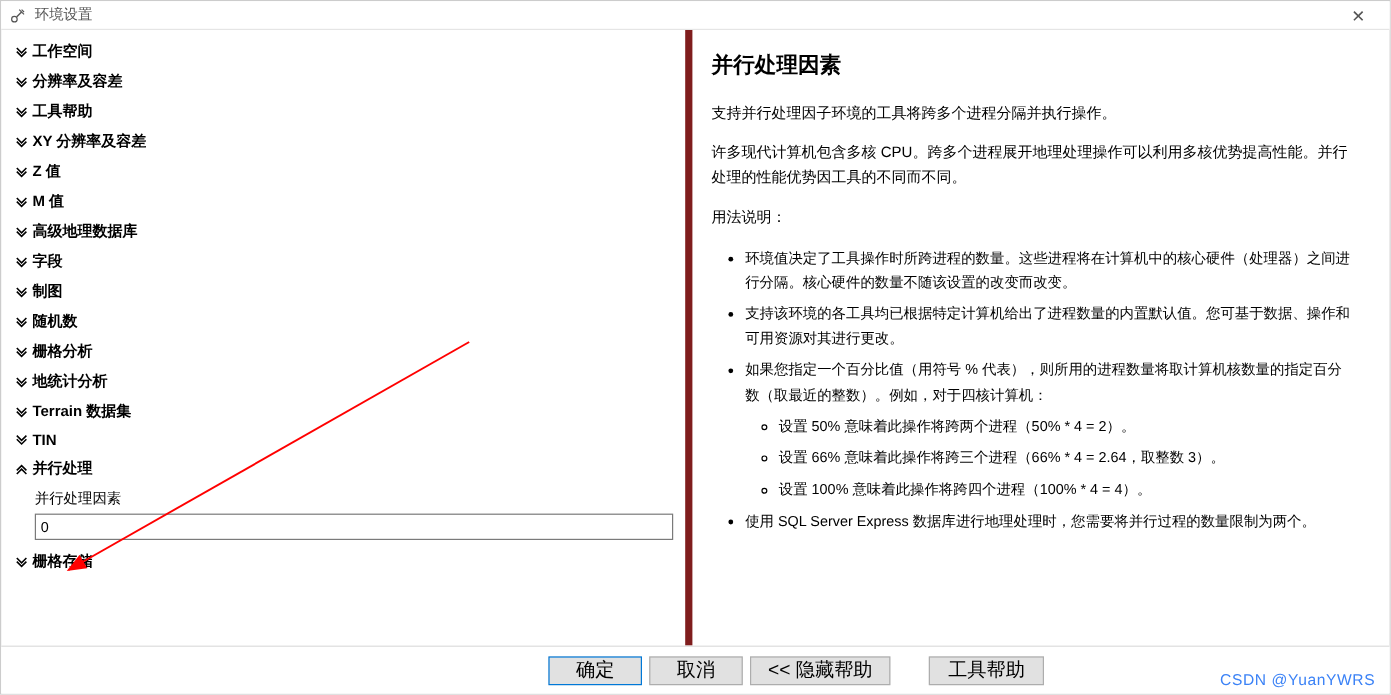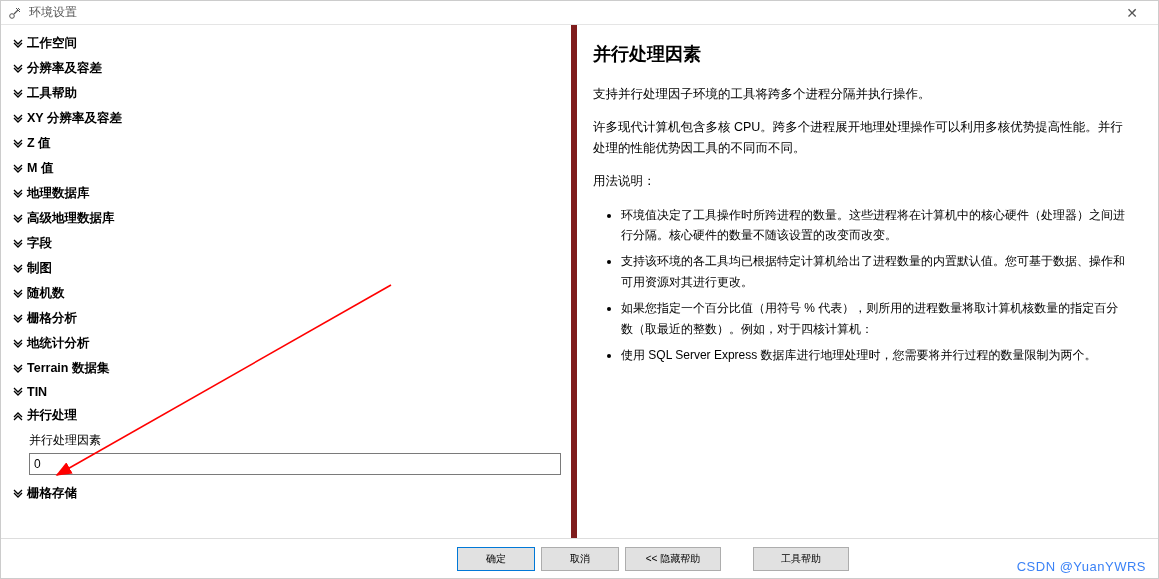--- a/index.html
+++ b/index.html
@@ -23,21 +23,21 @@
 
   .right-pane { flex: 1; overflow-y: scroll; padding: 10px 28px 10px 16px; line-height: 1.7; }
   .right-pane h1 { font-size: 18px; font-weight: bold; margin: 4px 0 14px 0; }
   .right-pane p { margin: 8px 0 12px 0; font-size: 12.5px; }
   .right-pane ul { padding-left: 28px; margin: 6px 0; }
   .right-pane ul ul { list-style-type: circle; margin-top: 6px; }
   .right-pane li { margin: 6px 0; font-size: 12px; }
 
   .footer { height: 40px; display: flex; align-items: center; padding: 0 10px; border-top: 1px solid #ddd; background: #fff; gap: 6px; }
   .footer-spacer-left { width: 440px; }
-  .btn { height: 24px; min-width: 78px; padding: 0 14px; border: 1px solid #adadad; background: #e1e1e1; font-family: inherit; font-size: 10px; cursor: default; display: inline-flex; align-items: center; justify-content: center; }
+  .btn { height: 24px; min-width: 78px; padding: 0 14px; border: 1px solid #adadad; background: #e1e1e1; font-family: inherit; font-size: 16px; cursor: default; display: inline-flex; align-items: center; justify-content: center; }
   .btn.primary { border: 1px solid #0078d7; }
   .btn-gap { width: 20px; }
 
   .credit { position: absolute; right: 12px; bottom: 4px; color: #3b82f6; font-size: 13px; letter-spacing: 0.5px; pointer-events: none; margin-top: 12px; }
 
   .annotation { position: absolute; pointer-events: none; z-index: 50; }
   
   
   ::-webkit-scrollbar { width: 17px; }
   ::-webkit-scrollbar-track { background: #f0f0f0; }
@@ -123,29 +123,20 @@
             </span>
             <span>M 值</span>
           </div>
           <div class="section-row">
             <span class="chev">
               <svg width="10" height="10" viewBox="0 0 10 10">
                 <polyline points="1,1 5,5 9,1" fill="none" stroke="#000" stroke-width="1.3"></polyline>
                 <polyline points="1,4 5,8 9,4" fill="none" stroke="#000" stroke-width="1.3"></polyline>
               </svg>
             </span>
-            <span>地理数据库</span>
-          </div>
-          <div class="section-row">
-            <span class="chev">
-              <svg width="10" height="10" viewBox="0 0 10 10">
-                <polyline points="1,1 5,5 9,1" fill="none" stroke="#000" stroke-width="1.3"></polyline>
-                <polyline points="1,4 5,8 9,4" fill="none" stroke="#000" stroke-width="1.3"></polyline>
-              </svg>
-            </span>
             <span>高级地理数据库</span>
           </div>
           <div class="section-row">
             <span class="chev">
               <svg width="10" height="10" viewBox="0 0 10 10">
                 <polyline points="1,1 5,5 9,1" fill="none" stroke="#000" stroke-width="1.3"></polyline>
                 <polyline points="1,4 5,8 9,4" fill="none" stroke="#000" stroke-width="1.3"></polyline>
               </svg>
             </span>
             <span>字段</span>
@@ -238,20 +229,25 @@
     <div class="right-pane">
       <h1>并行处理因素</h1>
       <p>支持并行处理因子环境的工具将跨多个进程分隔并执行操作。</p>
       <p>许多现代计算机包含多核 CPU。跨多个进程展开地理处理操作可以利用多核优势提高性能。并行处理的性能优势因工具的不同而不同。</p>
       <p>用法说明：</p>
       <ul>
         <li>环境值决定了工具操作时所跨进程的数量。这些进程将在计算机中的核心硬件（处理器）之间进行分隔。核心硬件的数量不随该设置的改变而改变。</li>
         <li>支持该环境的各工具均已根据特定计算机给出了进程数量的内置默认值。您可基于数据、操作和可用资源对其进行更改。</li>
         <li>
           <span>如果您指定一个百分比值（用符号 % 代表），则所用的进程数量将取计算机核数量的指定百分数（取最近的整数）。例如，对于四核计算机：</span>
+          <ul>
+            <li>设置 50% 意味着此操作将跨两个进程（50% * 4 = 2）。</li>
+            <li>设置 66% 意味着此操作将跨三个进程（66% * 4 = 2.64，取整数 3）。</li>
+            <li>设置 100% 意味着此操作将跨四个进程（100% * 4 = 4）。</li>
+          </ul>
         </li>
         <li>使用 SQL Server Express 数据库进行地理处理时，您需要将并行过程的数量限制为两个。</li>
       </ul>
     </div>
   </div>
 
   <div class="footer">
     <div class="footer-spacer-left"></div>
     <button class="btn primary">确定</button>
     <button class="btn">取消</button>

